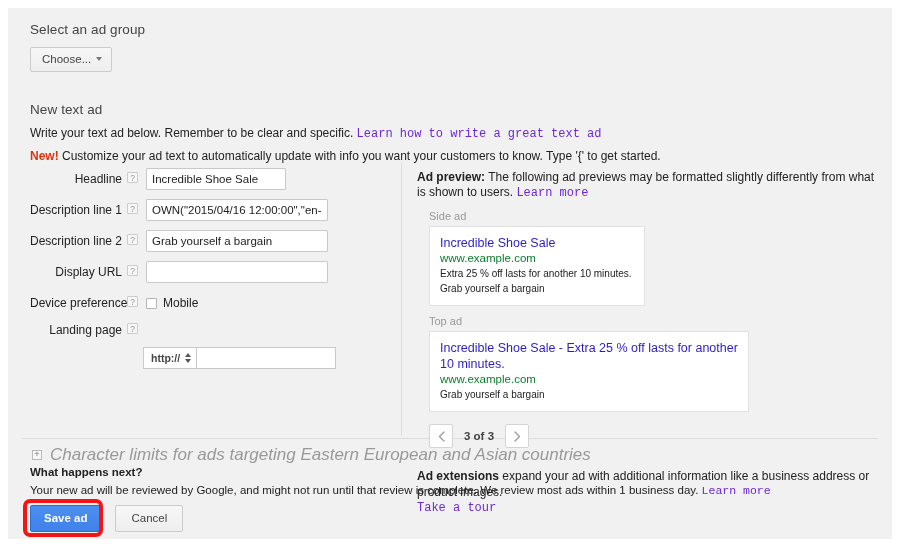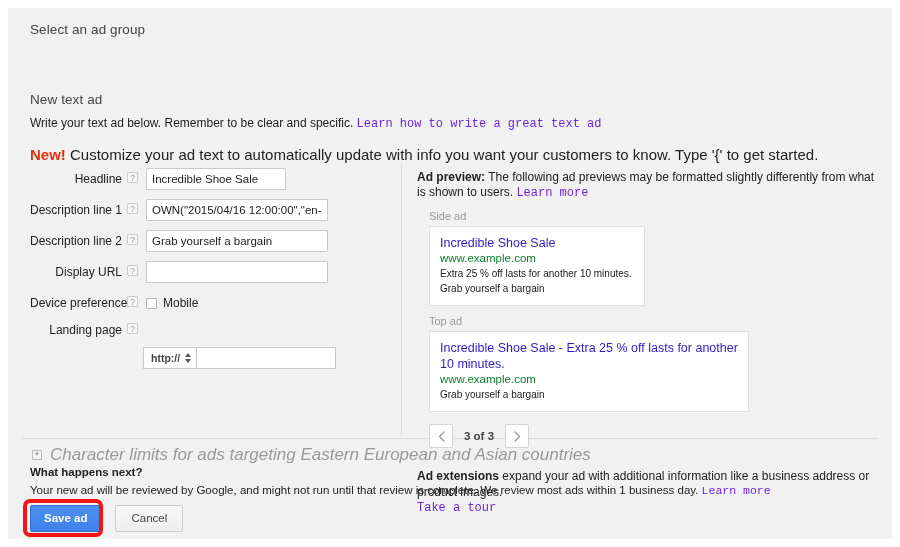--- a/index.html
+++ b/index.html
@@ -58,32 +58,32 @@
     border-left: 3.5px solid transparent;
     border-right: 3.5px solid transparent;
     border-top: 4px solid #777777;
     vertical-align: 2px;
   }
 
   
   #newad-heading {
     position: absolute;
     left: 22px;
-    top: 84px;
+    top: 94px;
     width: 840px;
   }
   #intro-line {
     margin-top: 9px;
     font-size: 12px;
     color: #222222;
     line-height: 15px;
   }
   #new-line {
-    margin-top: 15px;
-    font-size: 15px;
+    margin-top: 7px;
+    font-size: 12px;
     color: #222222;
     line-height: 15px;
   }
   .new-badge {
     color: #dd3311;
     font-weight: bold;
   }
   a.link, .link {
     color: #6d28d9;
     text-decoration: none;
@@ -425,20 +425,21 @@
     line-height: 13px;
   }
 </style>
 </head>
 <body>
 
 <div id="page">
 
   <div id="adgroup-section">
     <div class="section-title">Select an ad group</div>
+    <div id="choose-button"><span>Choose...</span><span class="caret"></span></div>
   </div>
 
   <div id="newad-heading">
     <div class="section-title">New text ad</div>
     <div id="intro-line"><span>Write your text ad below. Remember to be clear and specific.</span> <span class="link">Learn how to write a great text ad</span></div>
     <div id="new-line"><span class="new-badge">New!</span> <span>Customize your ad text to automatically update with info you want your customers to know. Type '{' to get started.</span></div>
   </div>
 
   <div id="vert-divider"></div>
   <div id="horiz-divider"></div>

